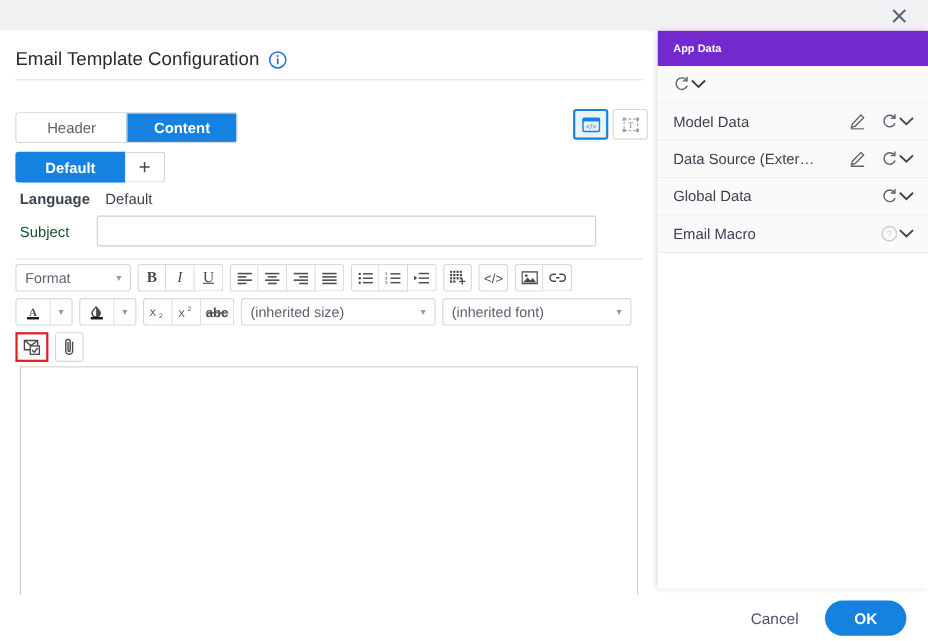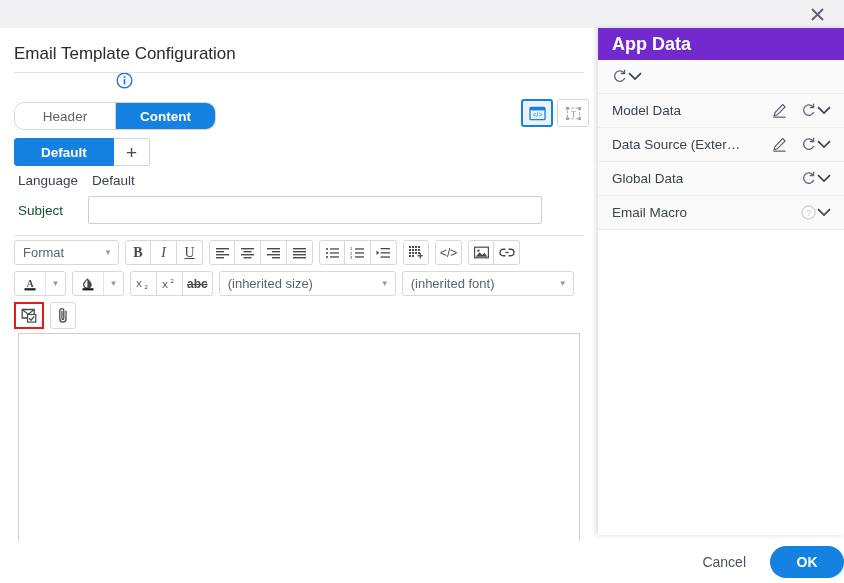--- a/index.html
+++ b/index.html
@@ -34,34 +34,34 @@
     background:#fff;
   }
 
   
   .config-area {
     position:absolute; left:0; top:0; width:598px; height:513px;
     background:#fff;
   }
   .page-title-row {
     position:absolute; left:14px; top:16px;
-    display:flex; align-items:center; gap:8px;flex-direction:column;
+    display:flex; align-items:center; gap:8px;
   }
   .page-title {
     font-size:17px; color:#2b2b2b; font-weight:400;
   }
   .info-icon { display:flex; align-items:center; }
   .title-rule {
     position:absolute; left:14px; top:44px; width:570px; height:1px; background:#e3e3e3;
   }
 
   
   .seg-tabs {
     position:absolute; left:14px; top:74px; display:flex;
-    border:1px solid #d5d5d5; border-radius:10px; overflow:hidden;
+    border:1px solid #d5d5d5; border-radius:3px; overflow:hidden;
     height:28px;
   }
   .seg-tab {
     min-width:100px; height:26px; display:flex; align-items:center; justify-content:center;
     font-size:13.5px; background:#fff; color:#5b6270; cursor:pointer;
     padding:0 14px;
   }
   .seg-tab.active { background:#1581e0; color:#fff; font-weight:bold; }
   .seg-tab + .seg-tab { border-left:1px solid #d5d5d5; }
 
@@ -78,21 +78,21 @@
   .lang-add {
     width:36px; height:28px; display:flex; align-items:center; justify-content:center;
     background:#fff; border:1px solid #d5d5d5; border-left:none; border-radius:0 3px 3px 0;
     cursor:pointer; color:#4a4a4a; font-size:19px; line-height:1;
   }
 
   .lang-row {
     position:absolute; left:18px; top:145px;
     display:flex; gap:14px; font-size:13.5px; color:#3b4250;
   }
-  .lang-label { font-weight:400; }
+  .lang-label { font-weight:700; }
   .lang-value { font-weight:400; }
 
   .subject-row {
     position:absolute; left:18px; top:168px; display:flex; align-items:center; gap:15px;
   }
   .subject-label { font-size:13.5px; color:#14532d; width:55px; }
   .subject-input {
     width:454px; height:28px; border:1px solid #cfcfcf; border-radius:2px;
     background:#fff; font-size:13px; padding:0 7px; color:#333;
     font-family:"Liberation Sans", sans-serif; outline:none;
@@ -159,40 +159,40 @@
 
   
   .appdata {
     position:absolute; left:598px; top:0px; width:246px; height:507px;
     background:#fff;
     box-shadow:-2px 0 5px rgba(0,0,0,0.14);
   }
   .appdata-header {
     height:32px; background:#7229cd; color:#fff;
     display:flex; align-items:center; padding-left:14px;
-    font-size:18px; font-weight:bold;
+    font-size:10px; font-weight:bold;
   }
   .ad-item {
     height:34px; display:flex; align-items:center; padding:0 12px 0 14px;
     border-bottom:1px solid #ececec; background:#fafafa;
     cursor:pointer;
   }
   .ad-label {
     flex:1; font-size:13.5px; color:#3b4250; white-space:nowrap; overflow:hidden;
     display:flex; align-items:center; gap:7px;
   }
   .ad-icons { display:flex; align-items:center; gap:14px; color:#5b6270; }
   .ad-icons .ic { display:flex; align-items:center; cursor:pointer; }
   .ad-icons .ic.muted { opacity:.28; }
   .ad-chev { width:16px; display:flex; align-items:center; justify-content:center; cursor:pointer; }
 
   
   .footer {
     position:absolute; left:0; top:541px; width:844px; height:42px; background:#fff;
-    display:flex; align-items:center; justify-content:flex-end; gap:6px;
+    display:flex; align-items:center; justify-content:flex-end; padding-right:20px; gap:6px;
   }
   .btn-cancel {
     background:transparent; border:none; font-size:14px; color:#4a5160; cursor:pointer;
     padding:8px 18px; font-family:"Liberation Sans", sans-serif;
   }
   .btn-ok {
     background:#1581e0; border:none; color:#fff; font-size:14px; font-weight:bold;
     border-radius:17px; width:74px; height:32px; cursor:pointer;
     font-family:"Liberation Sans", sans-serif;
   }

